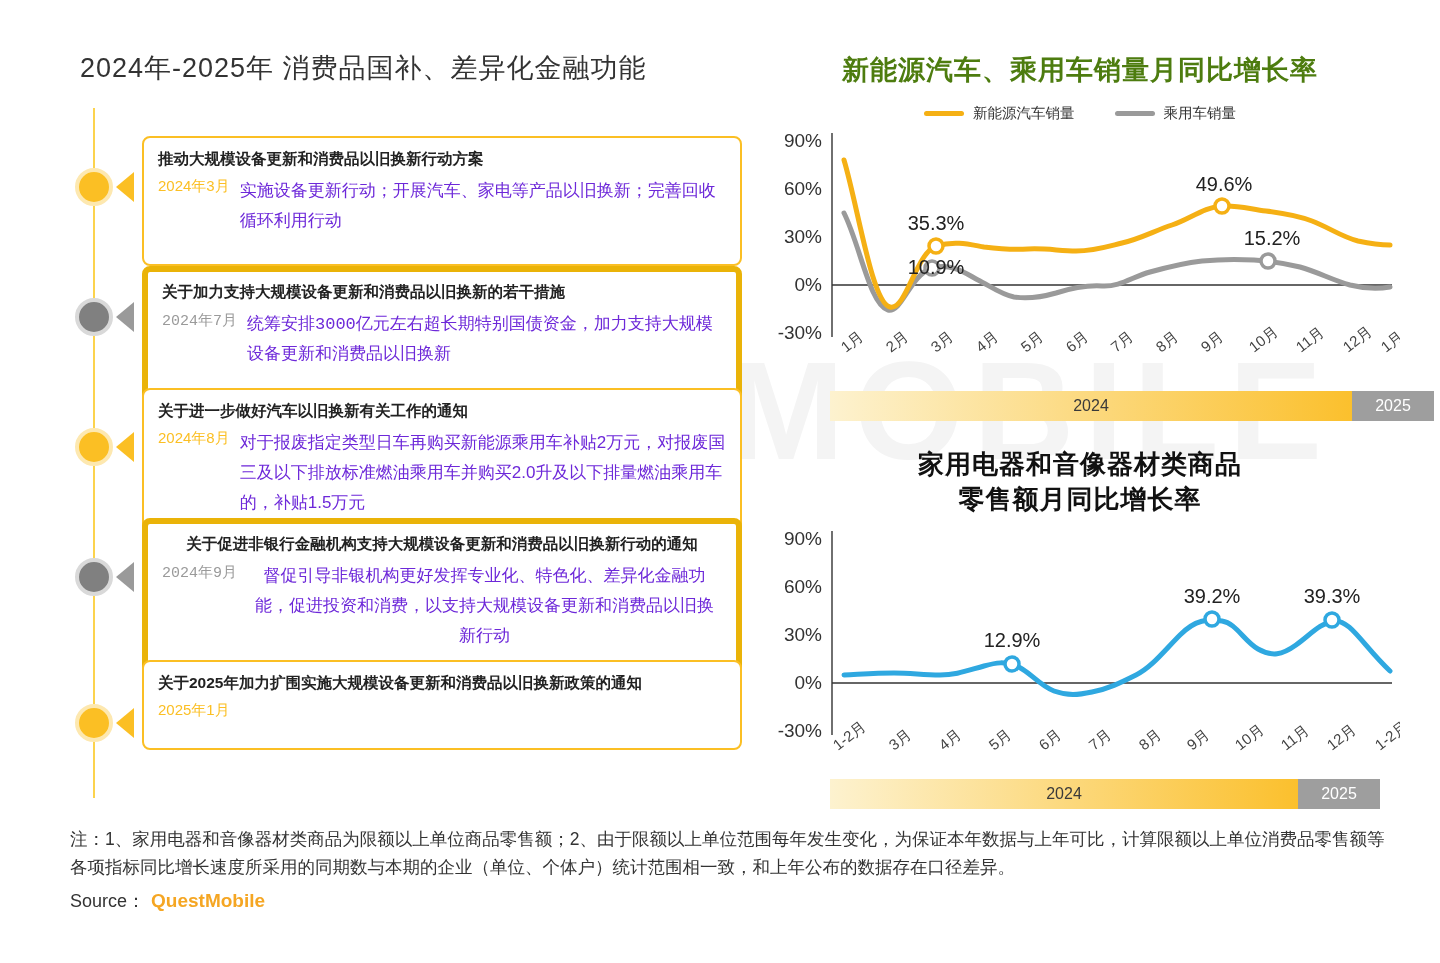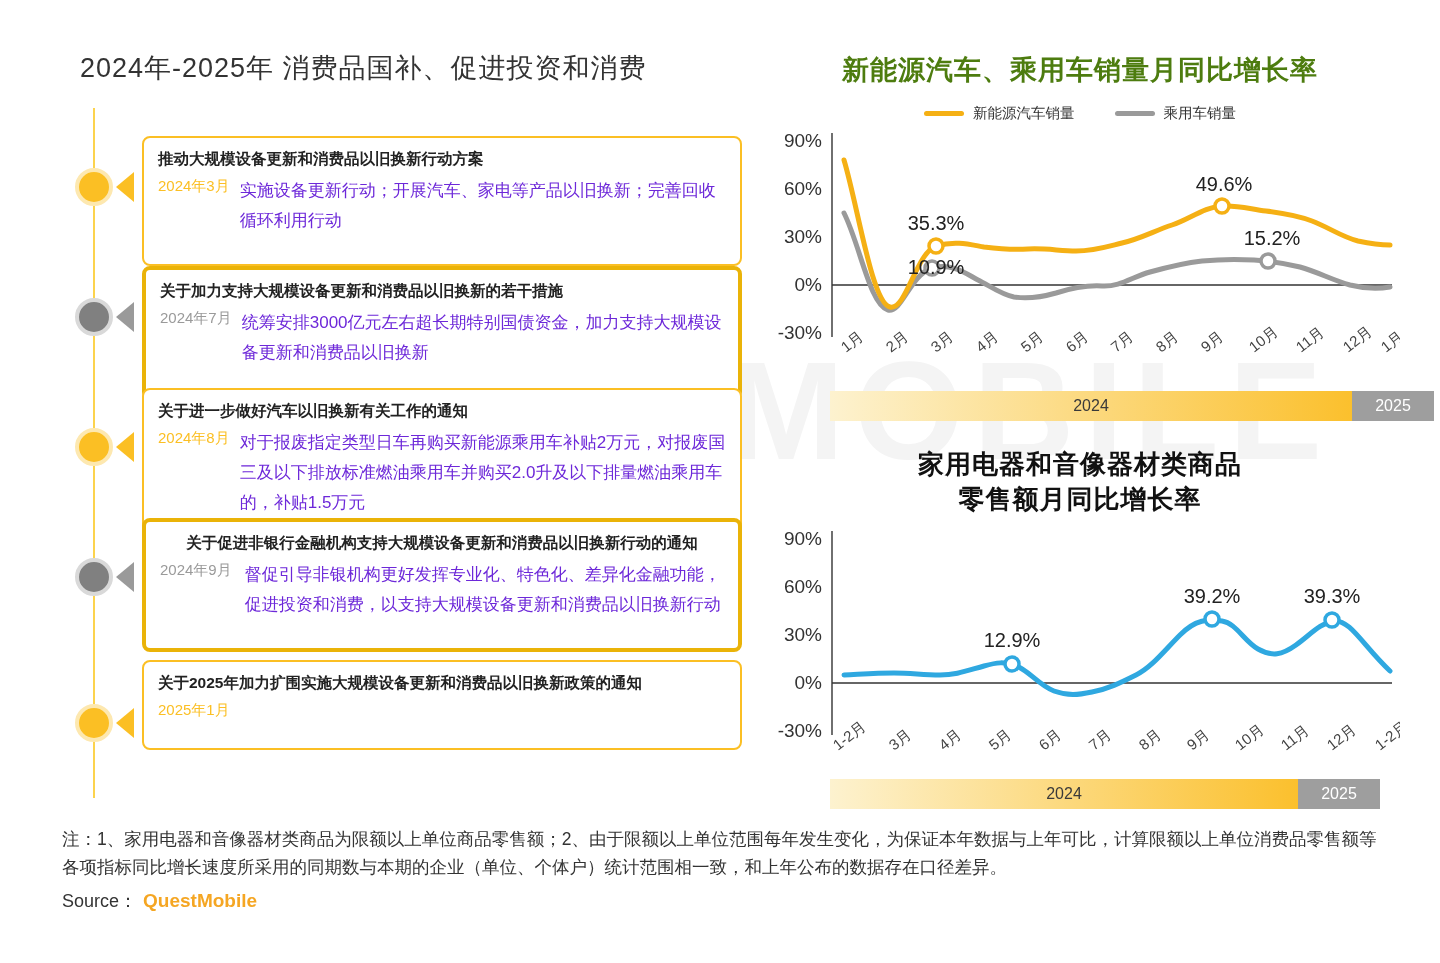--- a/index.html
+++ b/index.html
@@ -108,21 +108,21 @@
   .tl-card {
     position: absolute;
     left: 82px;
     width: 600px;
     border-radius: 8px;
     box-sizing: border-box;
     background: #ffffff;
     padding: 10px 14px 28px 14px;
   }
   .tl-card.orange { border: 2px solid #fbbf24; }
-  .tl-card.gray { border: 4px solid #eab308; }
+  .tl-card.gray { border: 6px solid #eab308; font-family: Liberation Mono, monospace; }
   .tl-card-title {
     font-size: 15.5px;
     font-weight: bold;
     color: #222;
     line-height: 1.45;
     margin-bottom: 6px;
   }
   .tl-body {
     display: flex;
     align-items: flex-start;
@@ -204,21 +204,21 @@
   .band2-2025 {
     flex: 0 0 82px;
     background: #9e9e9e;
     display: flex; align-items: center; justify-content: center;
     font-size: 16px; color: #fff;
   }
 
   
   .footnote {
     position: absolute;
-    left: 62px;
+    left: 70px;
     top: 825px;
     width: 1320px;
     font-size: 17.5px;
     color: #333;
     line-height: 1.62;
   }
   .source-row {
     display: flex;
     align-items: baseline;
     gap: 6px;
@@ -234,21 +234,21 @@
 </style>
 </head>
 <body>
 
 <div class="watermark-circle"></div>
 <div class="watermark">ST MOBILE</div>
 
 <div class="page">
 
   <div class="left-col">
-    <div class="left-title">2024年-2025年 消费品国补、促进投资和消费</div>
+    <div class="left-title">2024年-2025年 消费品国补、差异化金融功能</div>
 
     <div class="timeline">
       <div class="timeline-axis"></div>
 
       <div class="tl-item" style="top:38px;">
         <div class="tl-dot orange" style="top:22px;"></div>
         <div class="tl-arrow orange" style="left:56px; top:26px;"></div>
         <div class="tl-card orange" style="top:-10px;">
           <div class="tl-card-title">推动大规模设备更新和消费品以旧换新行动方案</div>
           <div class="tl-body">

